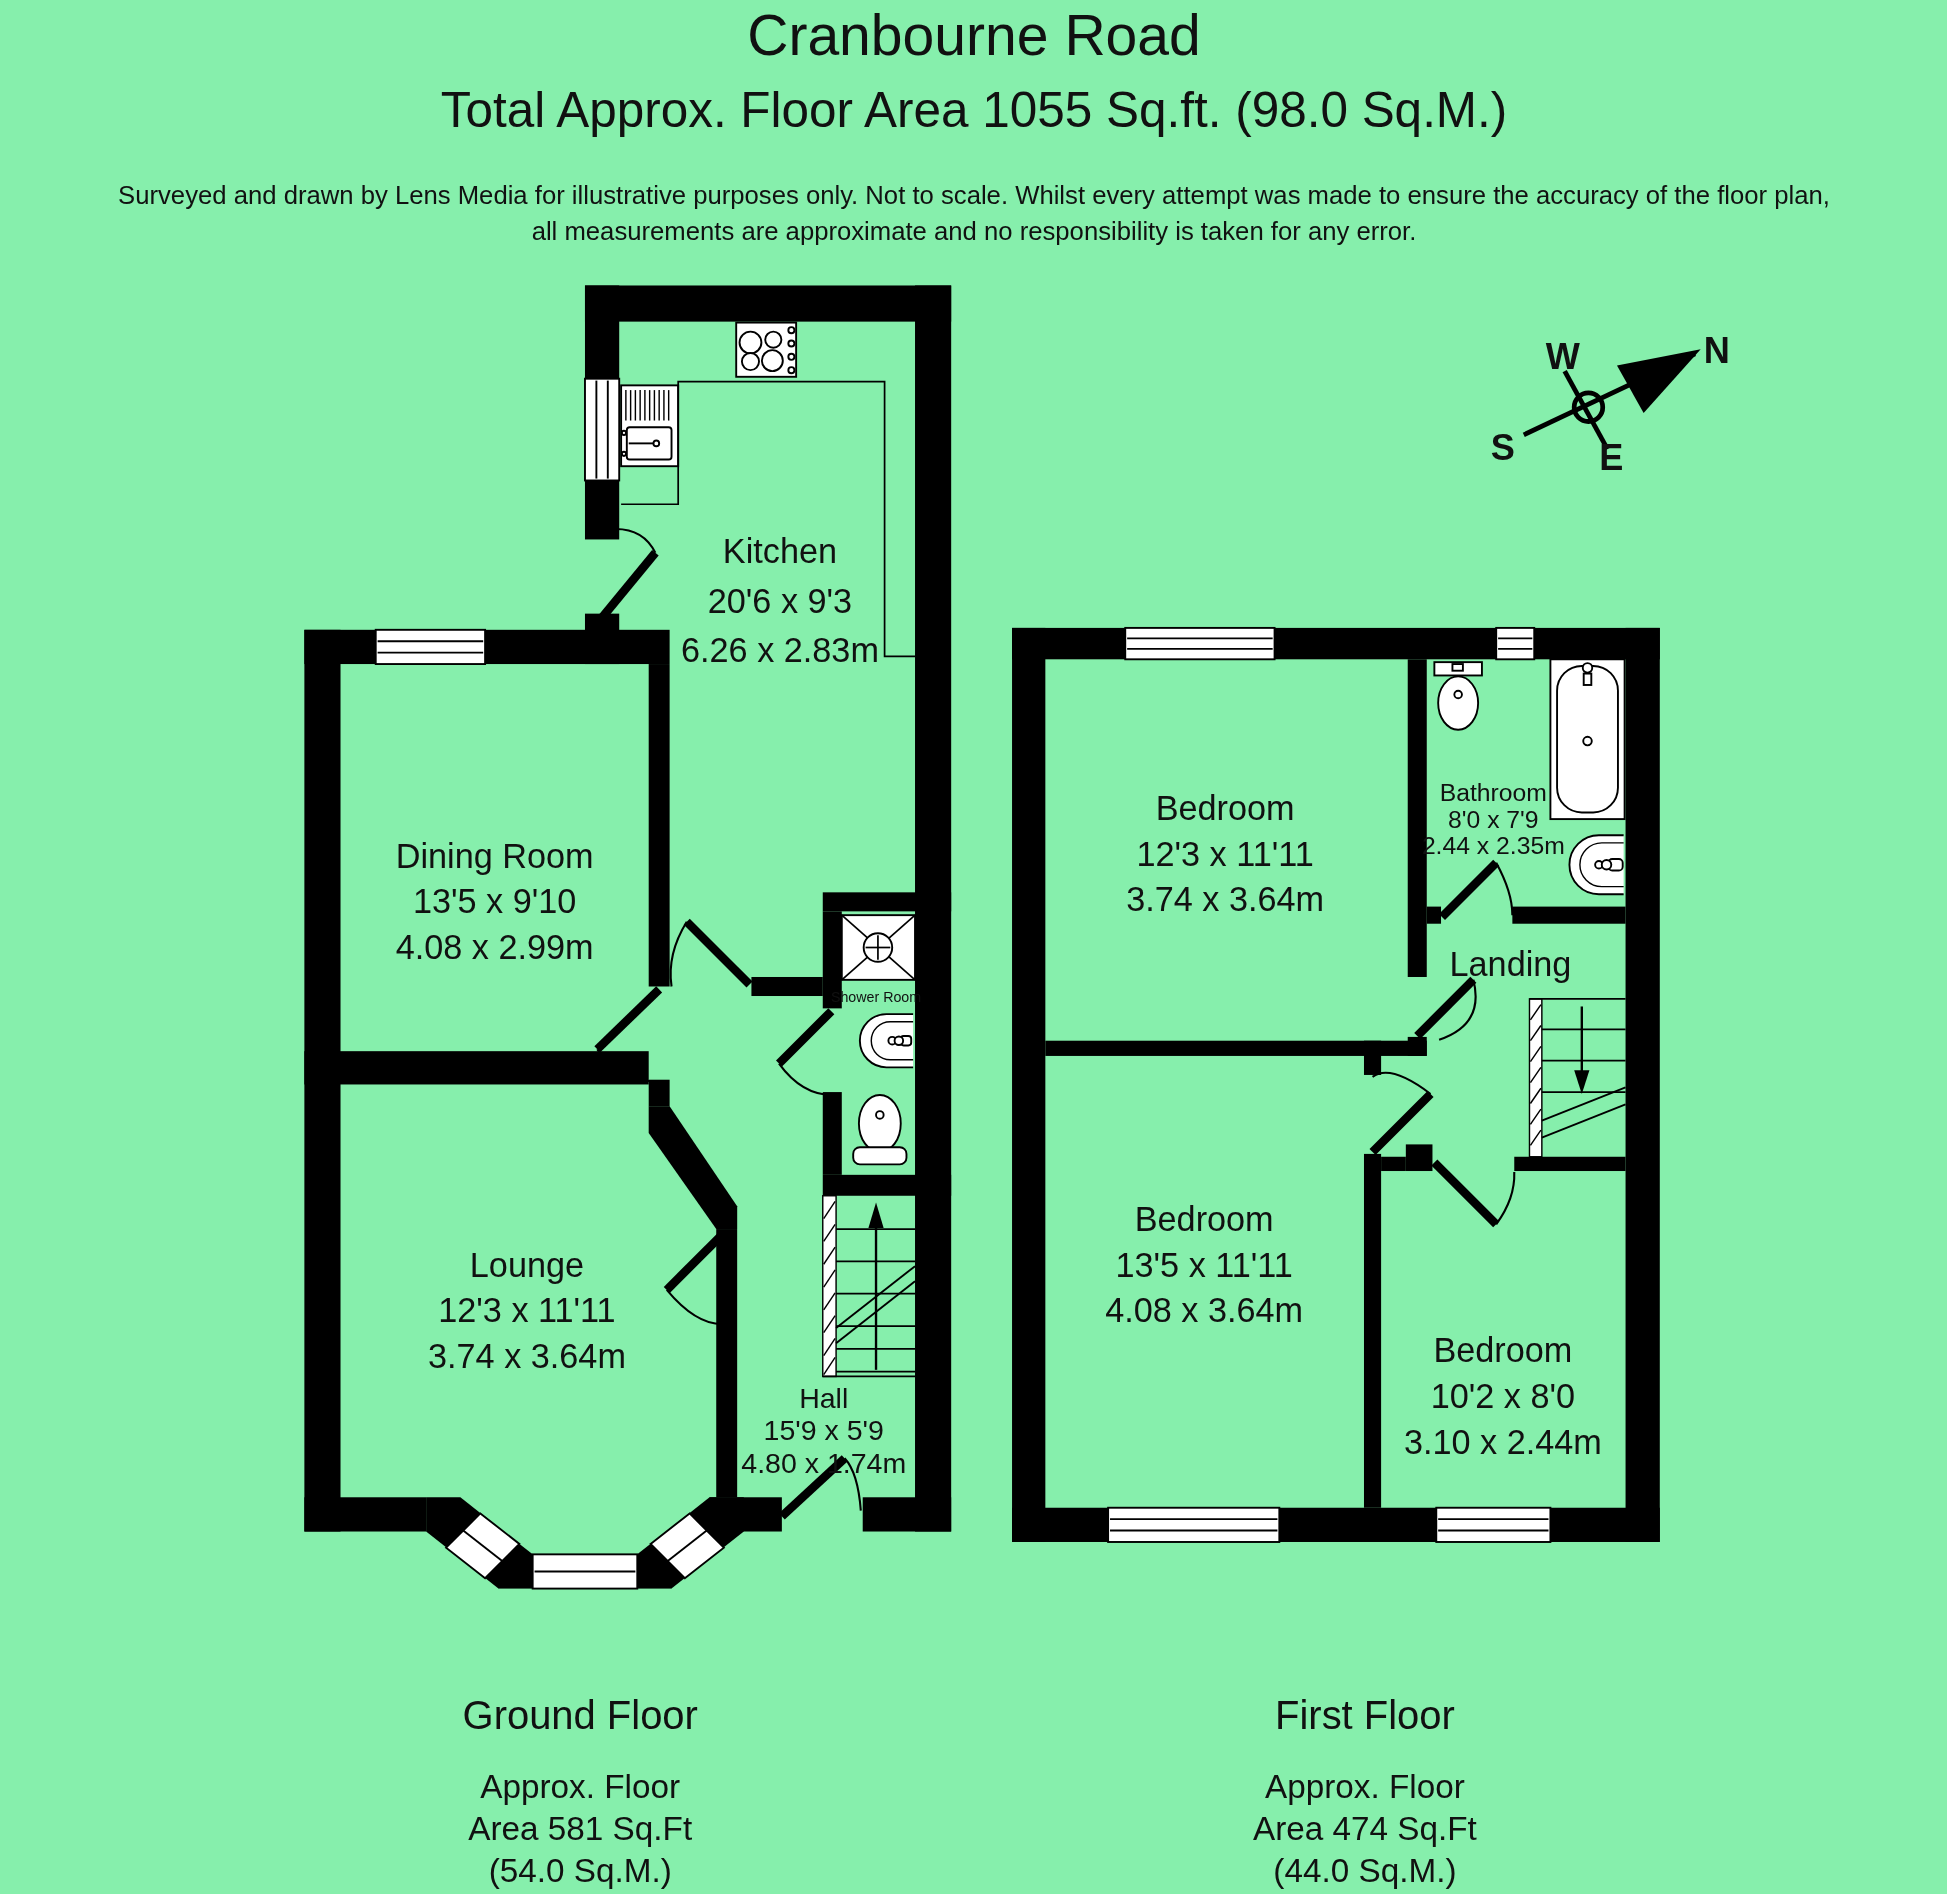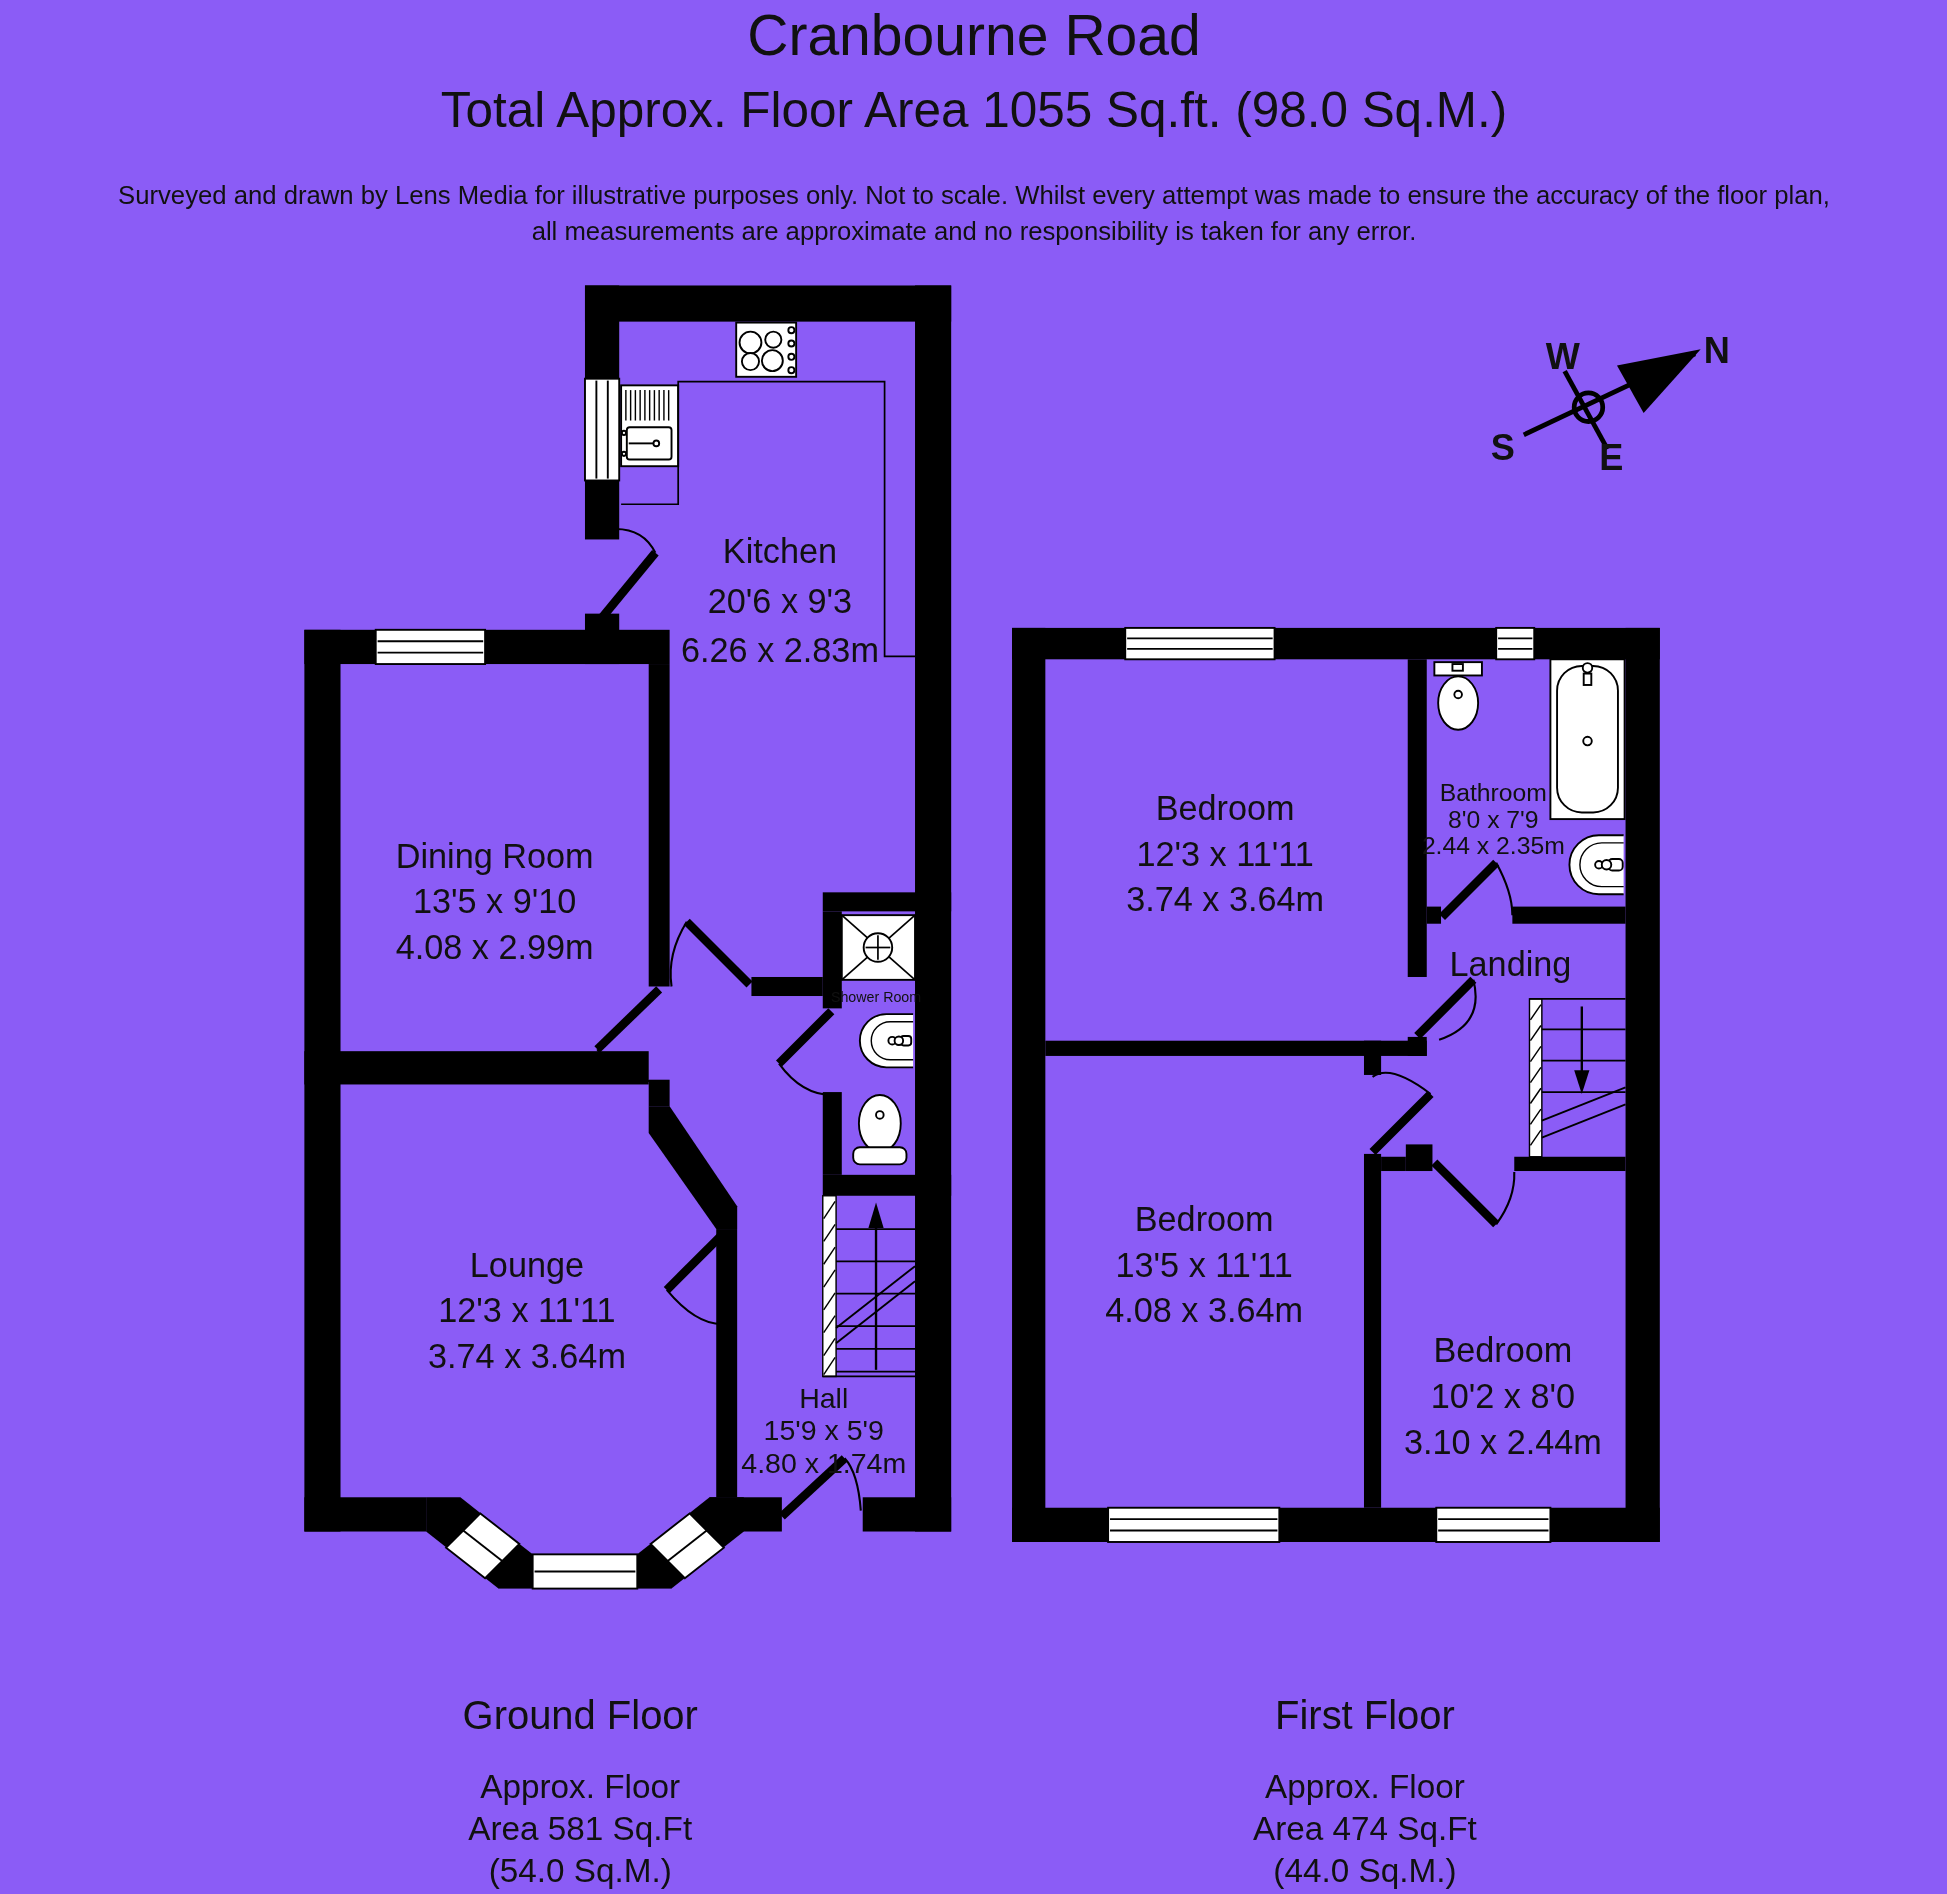--- a/index.html
+++ b/index.html
@@ -1,16 +1,16 @@
 <!DOCTYPE html>
 <html style="font-size:15px"><head>
 <meta charset="utf-8">
 <style>
   html,body{margin:0;padding:0;background:#ffffff;}
-  .canvas{position:relative;width:1948px;height:1895px;background:#8b5cf6;overflow:hidden;
+  .canvas{position:relative;width:1948px;height:1895px;background:#86efac;overflow:hidden;
           font-family:"Liberation Sans", sans-serif;}
   svg{position:absolute;inset:0;}
   text{fill:#111111;font-family:"Liberation Sans", sans-serif;}
   .t-title{font-size:60px;}
   .t-sub{font-size:52px;}
   .t-disc{font-size:27px;}
   .t-room{font-size:36px;}
   .t-hall{font-size:30px;}
   .t-bath{font-size:26px;}
   .t-shower{font-size:15px;}

